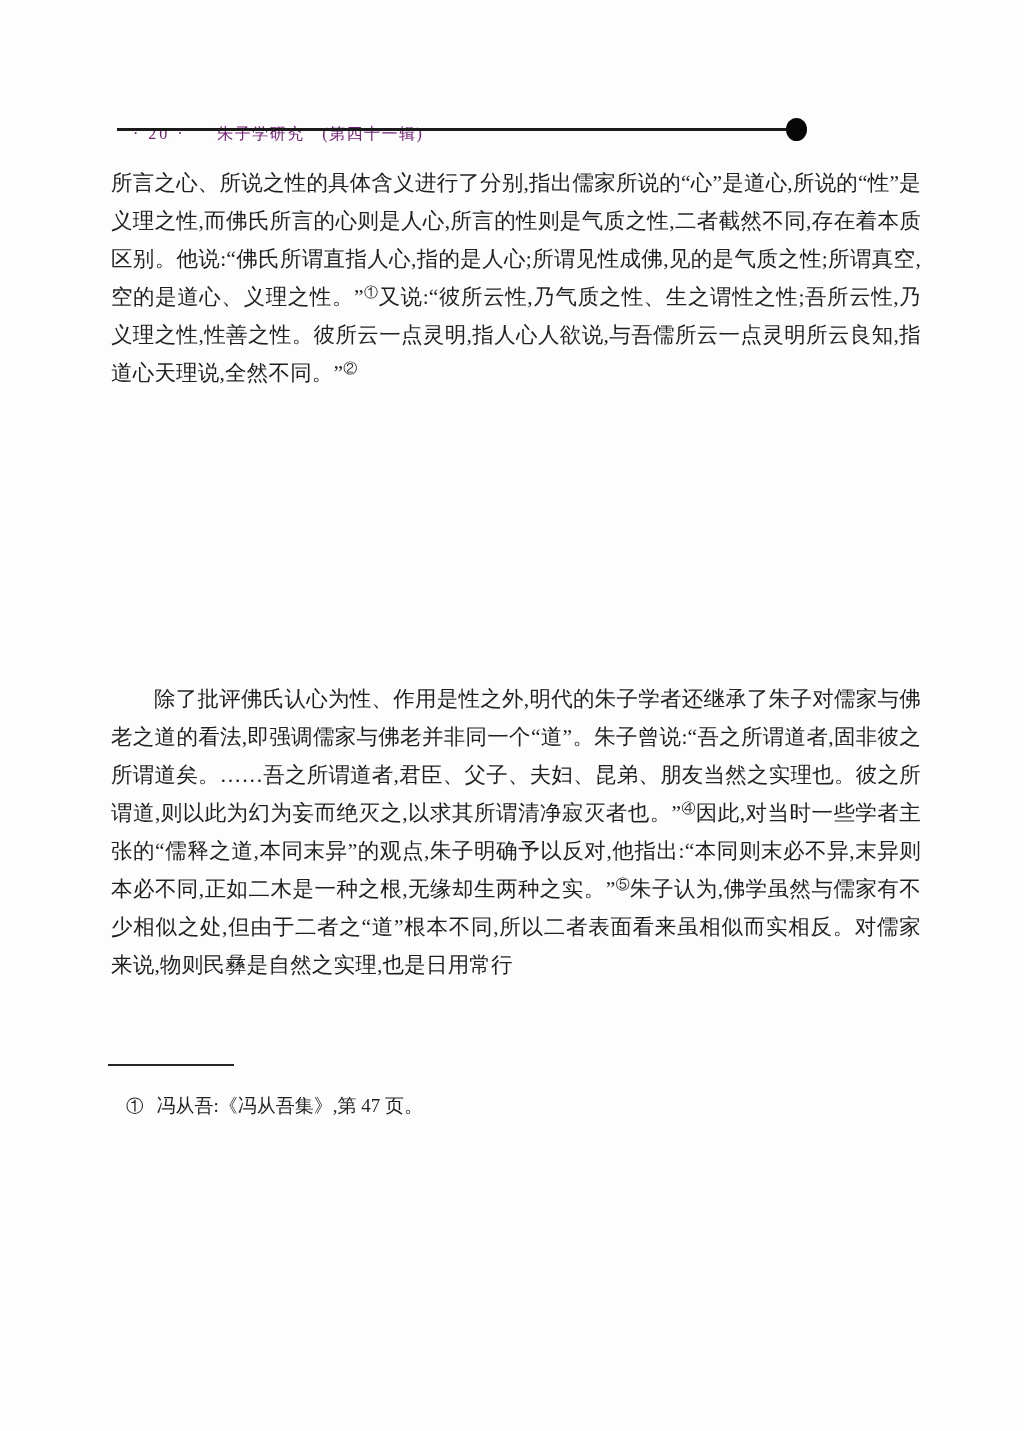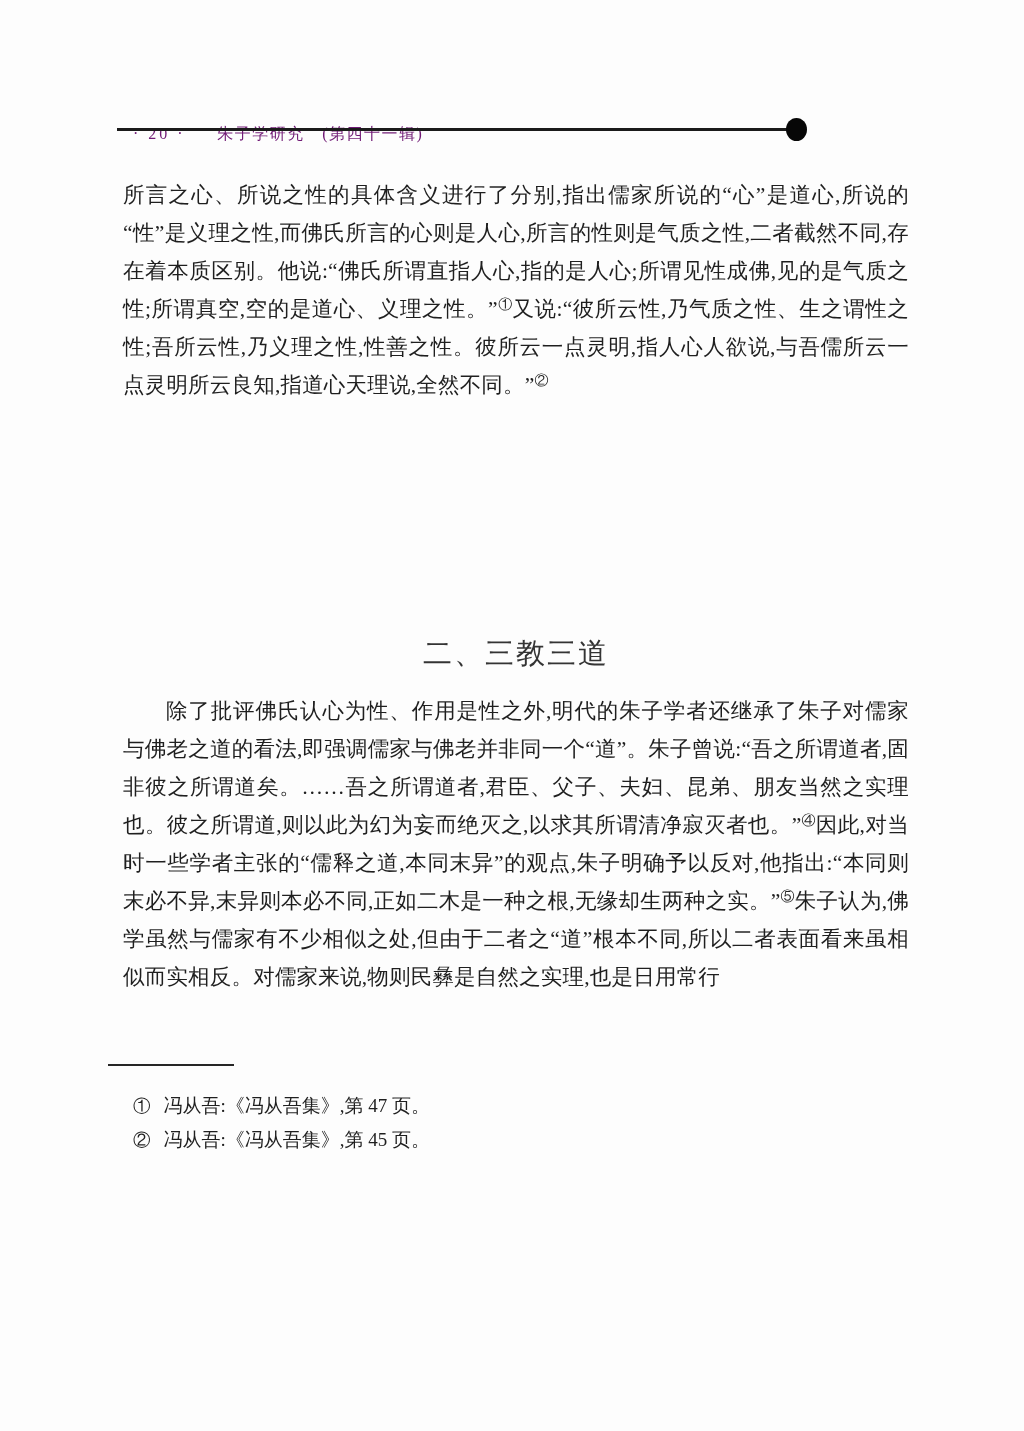--- a/index.html
+++ b/index.html
@@ -49,21 +49,21 @@
     position: absolute;
     left: 107px;
     width: 818px;
     font-size: 21.5px;
     line-height: 38px;
     text-align: justify;
     letter-spacing: 0.2px;
   }
   #block-before { top: 160px; }
   #block-after  { top: 676px; }
-  .para { margin: 16px; }
+  .para { margin: 4px; }
   .para.indent { text-indent: 2em; }
   sup.fnref {
     font-size: 14px;
     line-height: 0;
     vertical-align: 7px;
     letter-spacing: 0;
   }
   
   .section-heading {
     position: absolute;
@@ -82,21 +82,21 @@
   .footnote-rule {
     position: absolute;
     left: 108px;
     top: 1064px;
     width: 126px;
     height: 2px;
     background: #262626;
   }
   .footnotes {
     position: absolute;
-    left: 102px;
+    left: 95px;
     top: 1089px;
     width: 823px;
     font-size: 19px;
     line-height: 33px;
     text-align: justify;
   }
   .footnote { margin: 0; text-indent: 31px; }
   .fn-marker { font-size: 17.5px; margin-right: 13px; }
 </style>
 </head>
@@ -109,25 +109,23 @@
     <span class="journal">朱子学研究</span>
     <span class="volume">(第四十一辑)</span>
   </div>
   <div class="header-rule"></div>
   <div class="header-dot"></div>
 
   <section class="body-block" id="block-before">
       <p class="para">所言之心、所说之性的具体含义进行了分别,指出儒家所说的“心”是道心,所说的“性”是义理之性,而佛氏所言的心则是人心,所言的性则是气质之性,二者截然不同,存在着本质区别。他说:“佛氏所谓直指人心,指的是人心;所谓见性成佛,见的是气质之性;所谓真空,空的是道心、义理之性。”<sup class="fnref">①</sup>又说:“彼所云性,乃气质之性、生之谓性之性;吾所云性,乃义理之性,性善之性。彼所云一点灵明,指人心人欲说,与吾儒所云一点灵明所云良知,指道心天理说,全然不同。”<sup class="fnref">②</sup></p>
     </section>
 
-  <h2 class="section-heading">二、三教三道</h2>
 
   <section class="body-block" id="block-after">
       <p class="para indent">除了批评佛氏认心为性、作用是性之外,明代的朱子学者还继承了朱子对儒家与佛老之道的看法,即强调儒家与佛老并非同一个“道”。朱子曾说:“吾之所谓道者,固非彼之所谓道矣。……吾之所谓道者,君臣、父子、夫妇、昆弟、朋友当然之实理也。彼之所谓道,则以此为幻为妄而绝灭之,以求其所谓清净寂灭者也。”<sup class="fnref">④</sup>因此,对当时一些学者主张的“儒释之道,本同末异”的观点,朱子明确予以反对,他指出:“本同则末必不异,末异则本必不同,正如二木是一种之根,无缘却生两种之实。”<sup class="fnref">⑤</sup>朱子认为,佛学虽然与儒家有不少相似之处,但由于二者之“道”根本不同,所以二者表面看来虽相似而实相反。对儒家来说,物则民彝是自然之实理,也是日用常行</p>
     </section>
 
   <div class="footnote-rule"></div>
   <section class="footnotes">
       <p class="footnote"><span class="fn-marker">①</span>冯从吾:《冯从吾集》,第 47 页。</p>
-      <p class="footnote"><span class="fn-marker">②</span>冯从吾:《冯从吾集》,第 45 页。</p>
     </section>
 
 </div>
 
 </body></html>

